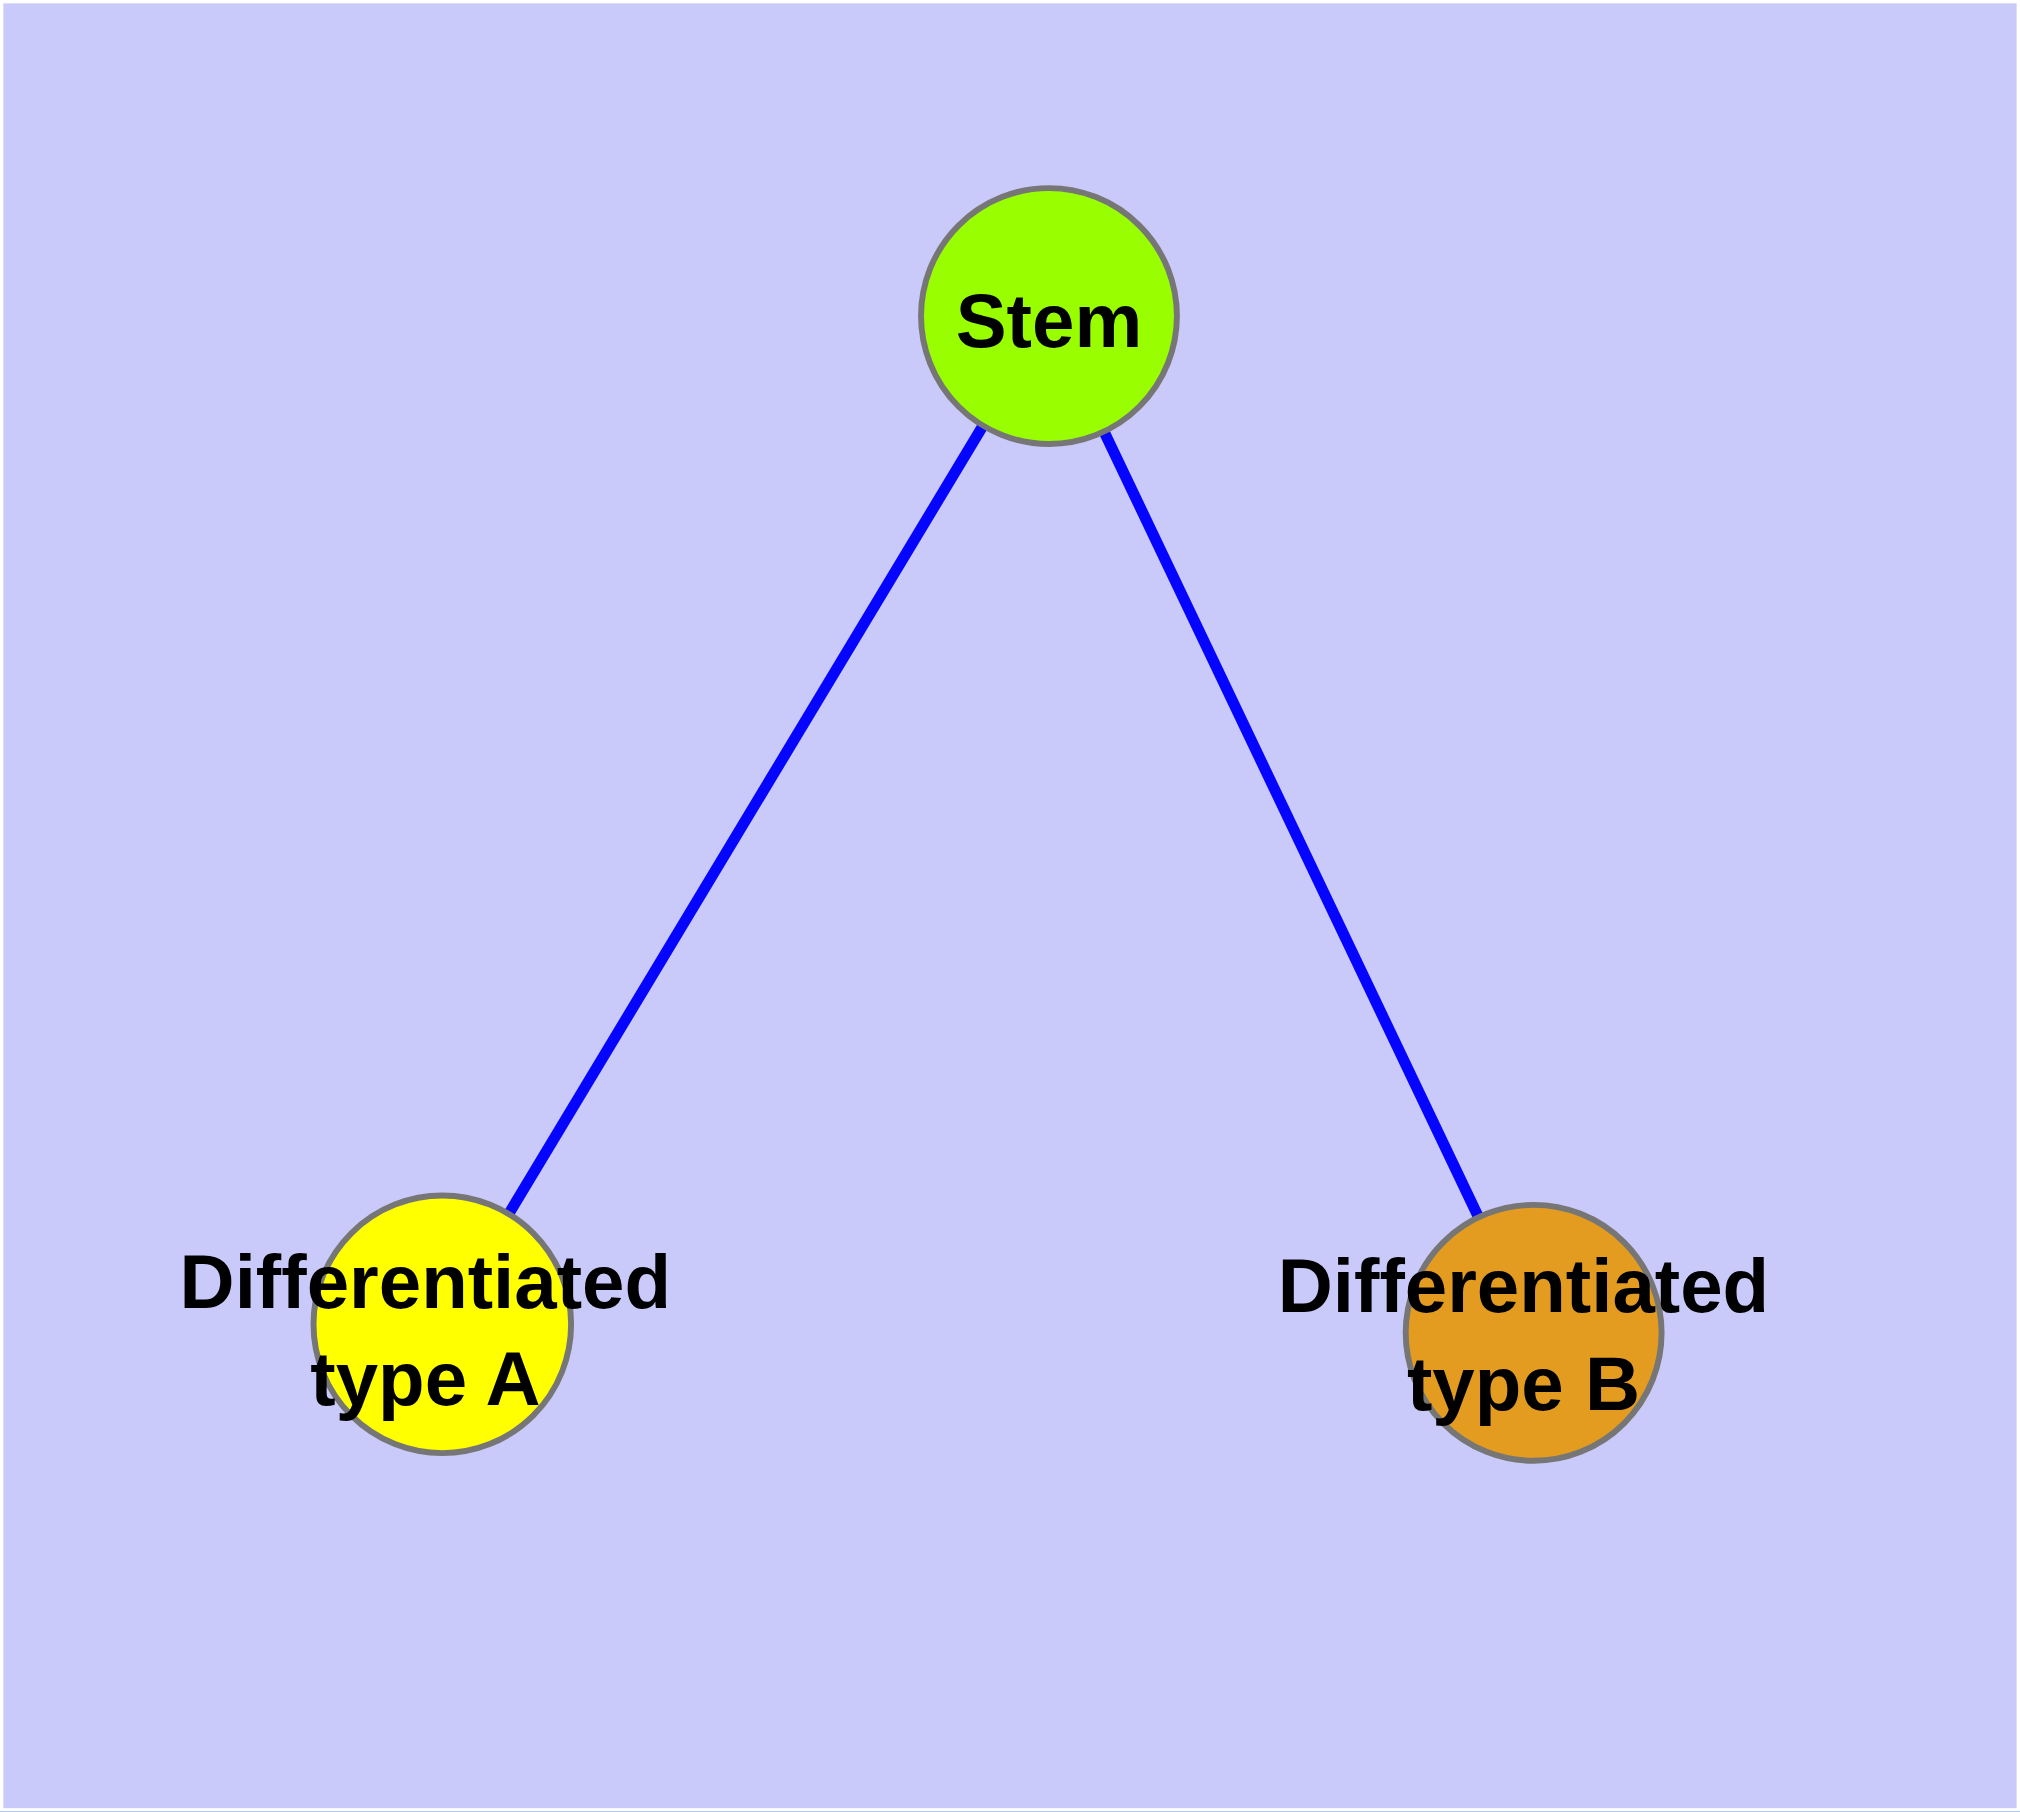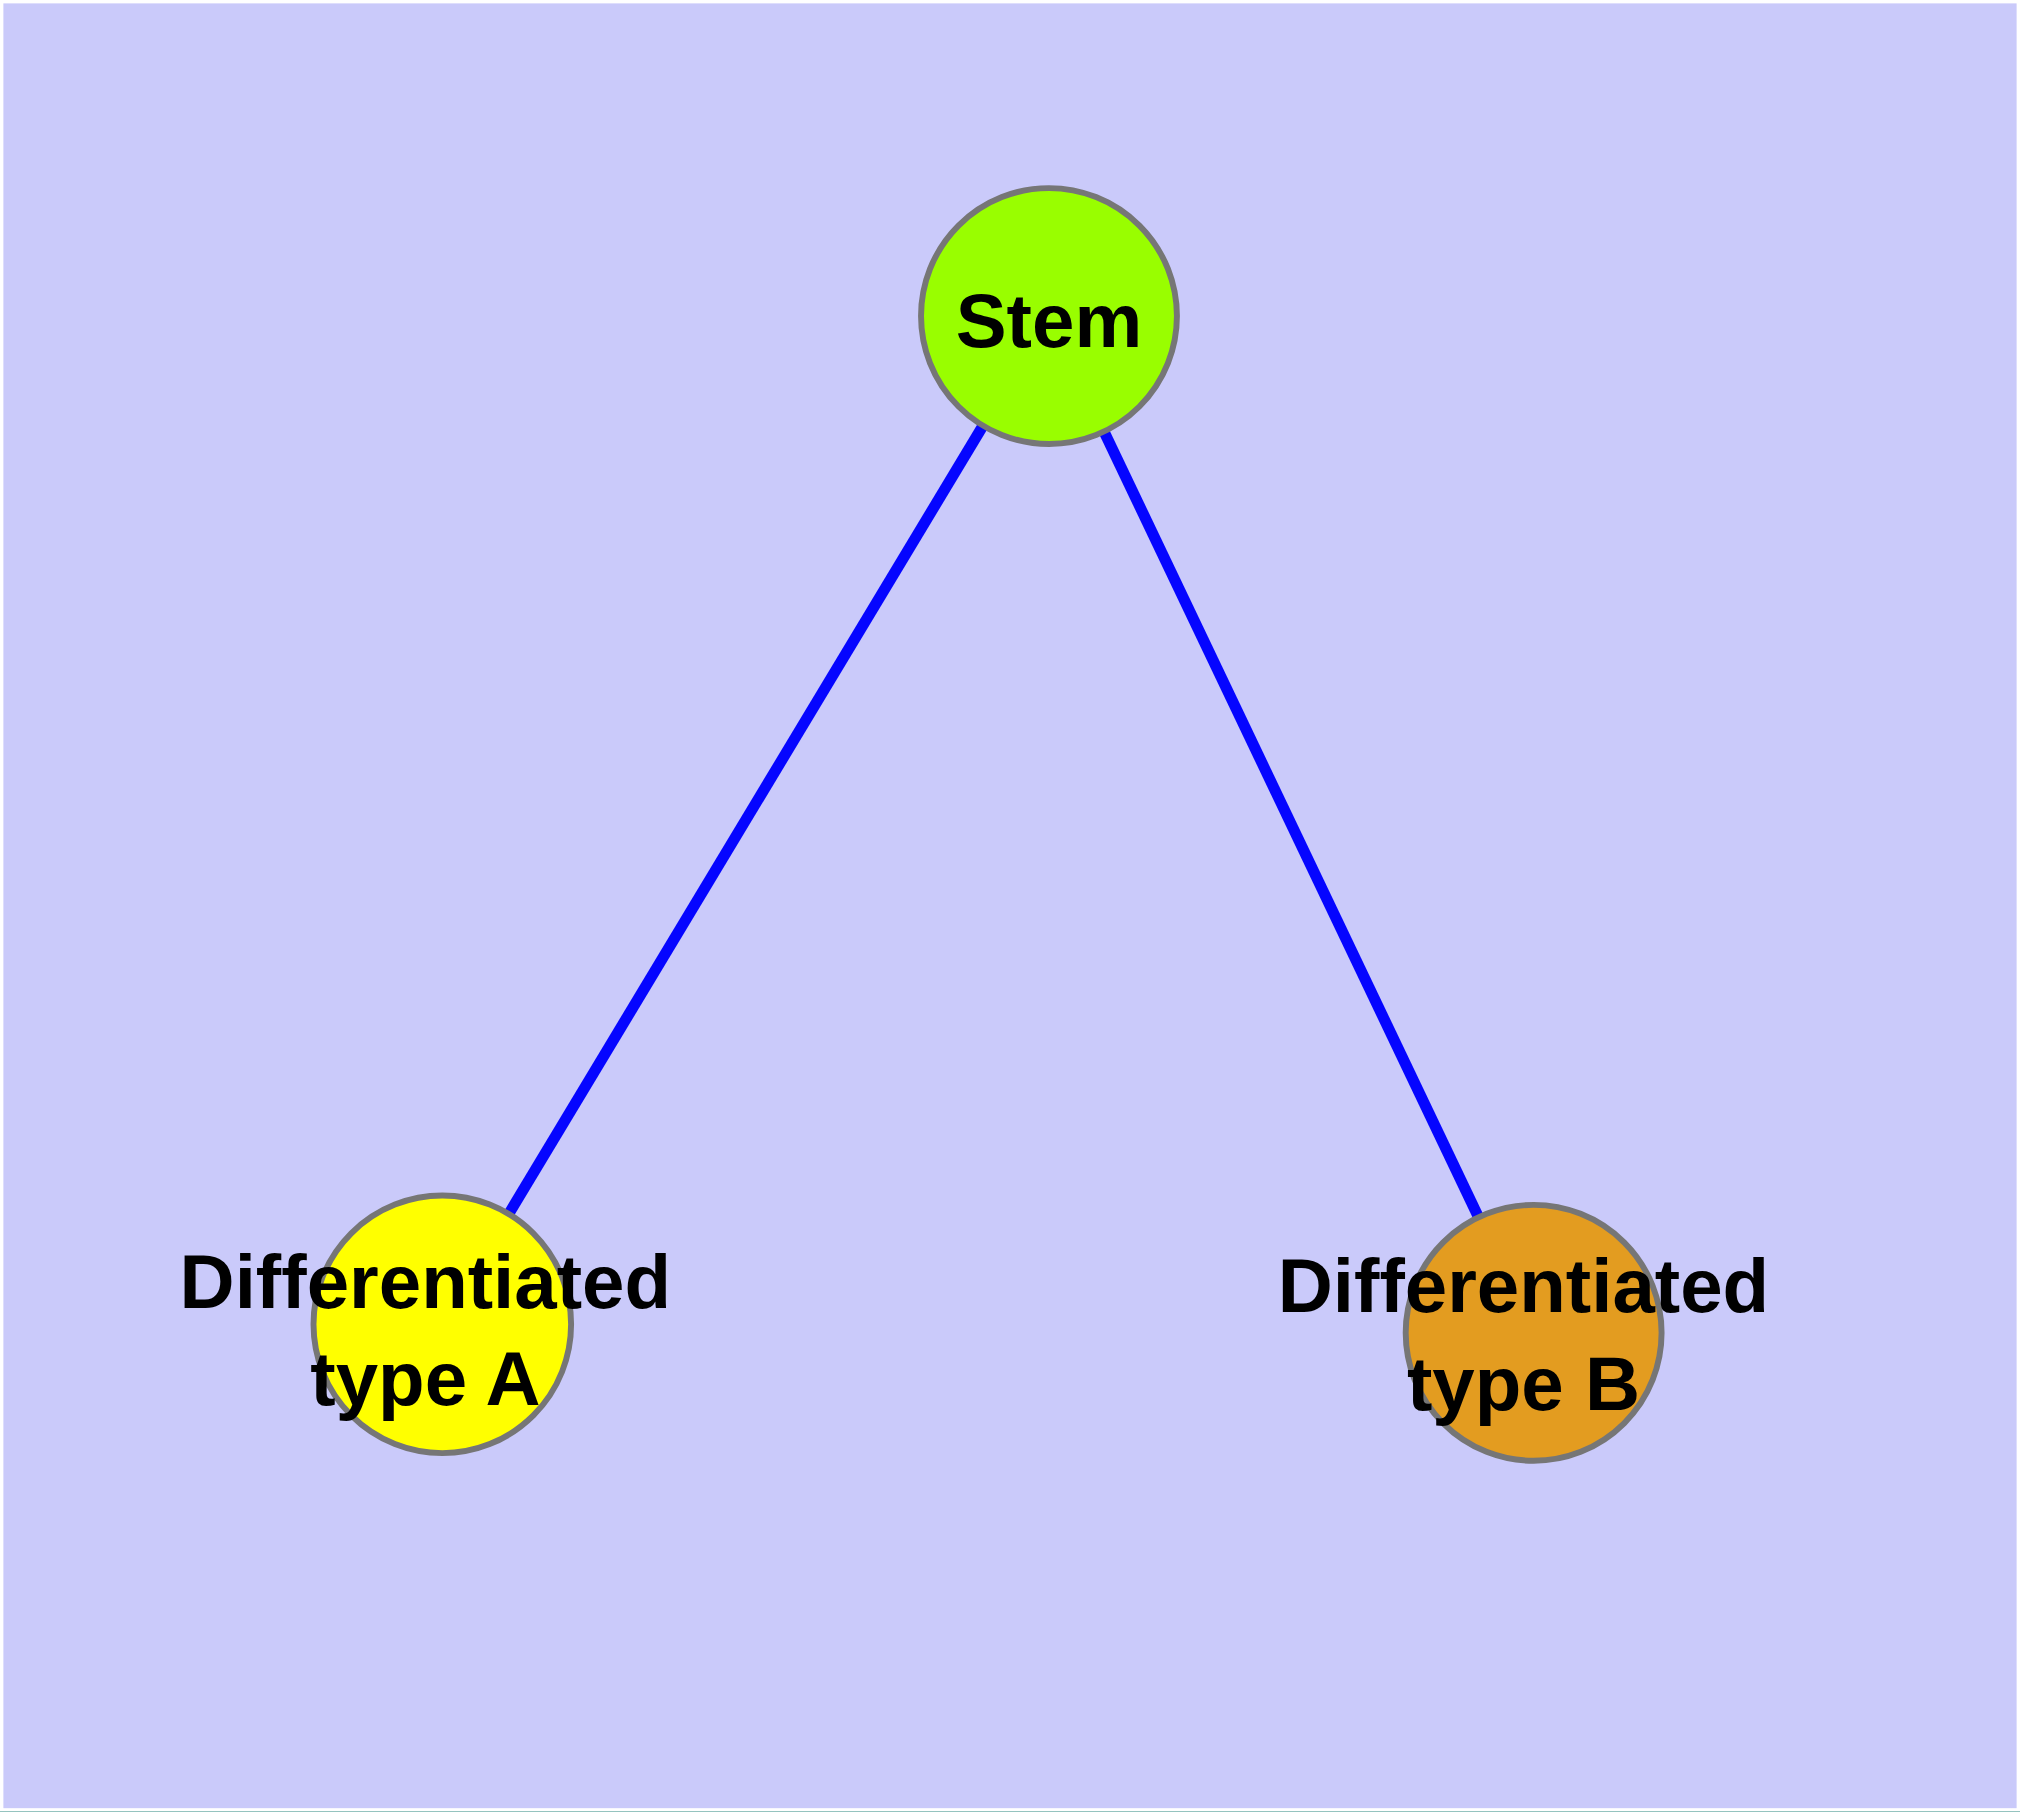--- a/index.html
+++ b/index.html
@@ -7,21 +7,21 @@
     padding: 0;
     background: #ffffff;
     font-family: "Liberation Sans", sans-serif;
   }
   .stage {
     width: 100vw;
     height: 100vh;
     display: flex;
     align-items: flex-start;
     justify-content: flex-start;
-    background: #0f766e;
+    background: #3b82f6;
   }
   svg {
     display: block;
     width: 100%;
     height: 100%;
   }
   .node-label {
     font-family: "Liberation Sans", sans-serif;
     font-weight: bold;
   }

